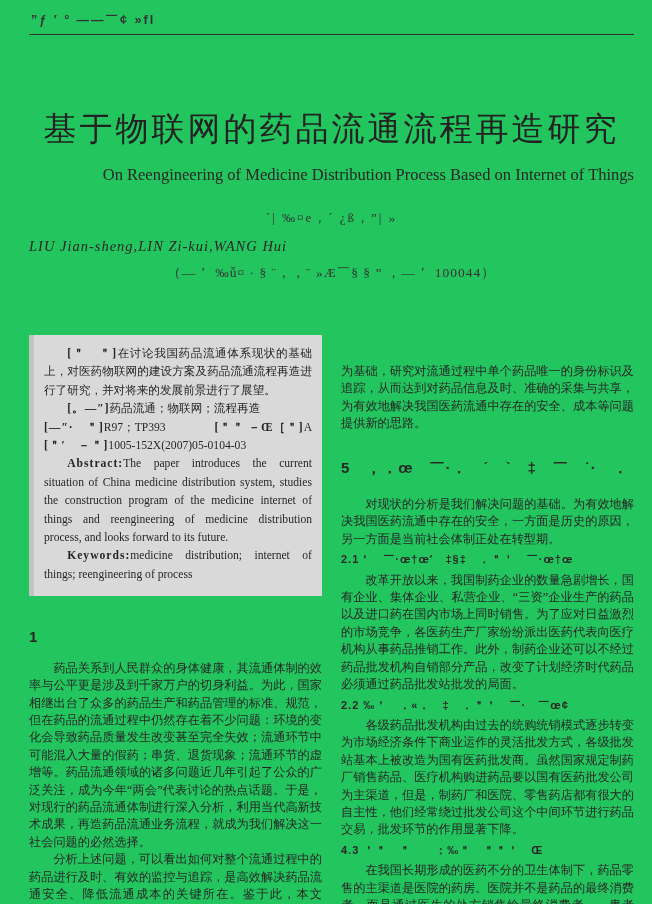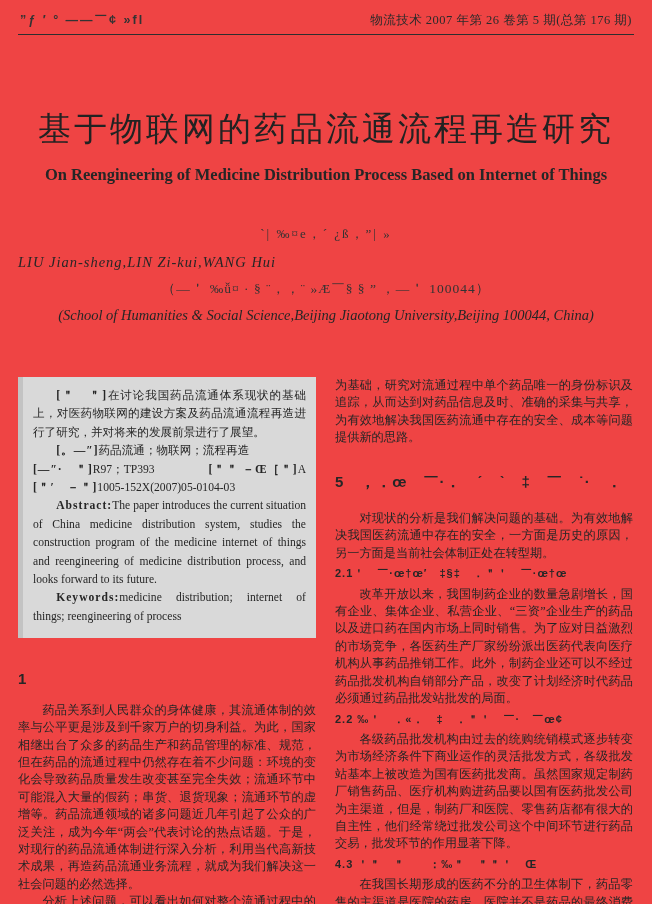--- a/index.html
+++ b/index.html
@@ -2,42 +2,42 @@
 <html><head>
 <meta charset="utf-8">
 <style>
   * { margin: 0; padding: 0; box-sizing: border-box; }
   html, body { background: #e8e8e8; }
   body { font-family: "Liberation Serif", "DejaVu Serif", serif; color: #262626; }
   .page {
     position: relative;
     width: 652px; height: 904px;
     margin: 0 auto;
-    background: #ef4444;
+    background: #22c55e;
     overflow: hidden;
-    padding: 10px 18px 0 18px;
+    padding: 10px 18px 0 29px;
   }
   
   .journal-header {
     display: flex; justify-content: space-between; align-items: flex-end;
     font-size: 12.5px; padding: 2px 2px 5px 2px;
   }
   .journal-header .hleft { font-family: "Liberation Sans", sans-serif; font-weight: bold; letter-spacing: 2px; color: #333; }
   .journal-header .hright { color: #2b2b2b; letter-spacing: 0.5px; }
   .header-rule { border: none; border-top: 1.6px solid #2e2e2e; margin: 0 0 0 0; }
   
   .title-cn {
     margin-top: 72px; text-align: center;
     font-size: 33px; letter-spacing: 3px; font-weight: 500; color: #222;
   }
   .title-en {
-    margin-top: 13px; text-align: center;
-    font-size: 16.5px; font-weight: bold; color: #262626;
+    margin-top: 13px; text-align: right;
+    font-size: 16.5px; font-weight: normal; color: #262626;
   }
-  .authors-cn { margin-top: 40px; text-align: center; font-size: 13px; letter-spacing: 2px; color: #333; }
+  .authors-cn { margin-top: 24px; text-align: center; font-size: 13px; letter-spacing: 2px; color: #333; }
   .authors-en { margin-top: 11px; font-size: 14.5px; font-style: italic; letter-spacing: 1px; }
   .affil-cn { margin-top: 9px; text-align: center; font-size: 13.5px; letter-spacing: 1px; color: #333; }
   .affil-en { margin-top: 9px; text-align: center; font-size: 14.5px; font-style: italic; }
   
   .columns { display: flex; gap: 19px; margin-top: 53px; }
   .col { width: 298px; font-size: 12.2px; line-height: 17.4px; text-align: justify; color: #262626; }
   
   .abstract-box {
     background: #d9d9d9;
     border-left: 5px solid #c3c3c3;
@@ -55,41 +55,39 @@
   .sec-heading {
     font-family: "Liberation Sans", sans-serif; font-weight: bold;
     font-size: 15px; margin: 30px 0 14px 0; text-align: left; letter-spacing: 1px;
   }
   .sec-heading.first { margin-top: 32px; }
   .subsec-heading {
     font-family: "Liberation Sans", sans-serif; font-weight: bold;
     font-size: 11px; margin: 3px 0 3px 0; text-align: left; letter-spacing: 1px;
   }
   .para { text-indent: 2em; }
-  .para.cont { text-indent: 0; }
+  .para.cont { text-indent: 0; margin-top: 28px; }
   .col-right .sec-heading { margin: 26px 0 20px 0; }
 </style>
 </head>
 <body>
 
 <div class="page">
 
   <div class="journal-header">
     <span class="hleft">”ƒ ′ °  ——￣¢ »fl</span>
-    <span class="hright">物流技术 2007 年第 26 卷第 5 期(总第 176 期)</span>
   </div>
   <hr class="header-rule">
 
   <div class="title-cn">基于物联网的药品流通流程再造研究</div>
   <div class="title-en">On Reengineering of Medicine Distribution Process Based on Internet of Things</div>
 
   <div class="authors-cn">ˋ|  ‰¤e，ˊ      ¿ß，”|    »</div>
   <div class="authors-en">LIU Jian-sheng,LIN Zi-kui,WANG Hui</div>
   <div class="affil-cn">（—＇ ‰ǚ¤ · §  ¨，，¨   »Æ￣§ § ”  ，—＇   100044）</div>
-  <div class="affil-en">(School of Humanities &amp; Social Science,Beijing Jiaotong University,Beijing 100044, China)</div>
 
   <div class="columns">
 
     <div class="col col-left">
 
       <div class="abstract-box">
         <p><span class="lbl">[＂　＂]</span><span>在讨论我国药品流通体系现状的基础上，对医药物联网的建设方案及药品流通流程再造进行了研究，并对将来的发展前景进行了展望。</span></p>
         <p><span class="lbl">[。—″]</span><span>药品流通；物联网；流程再造</span></p>
         <p class="clc-line">
           <span><span class="lbl">[—″·　＂]</span><span>R97；TP393</span></span>

